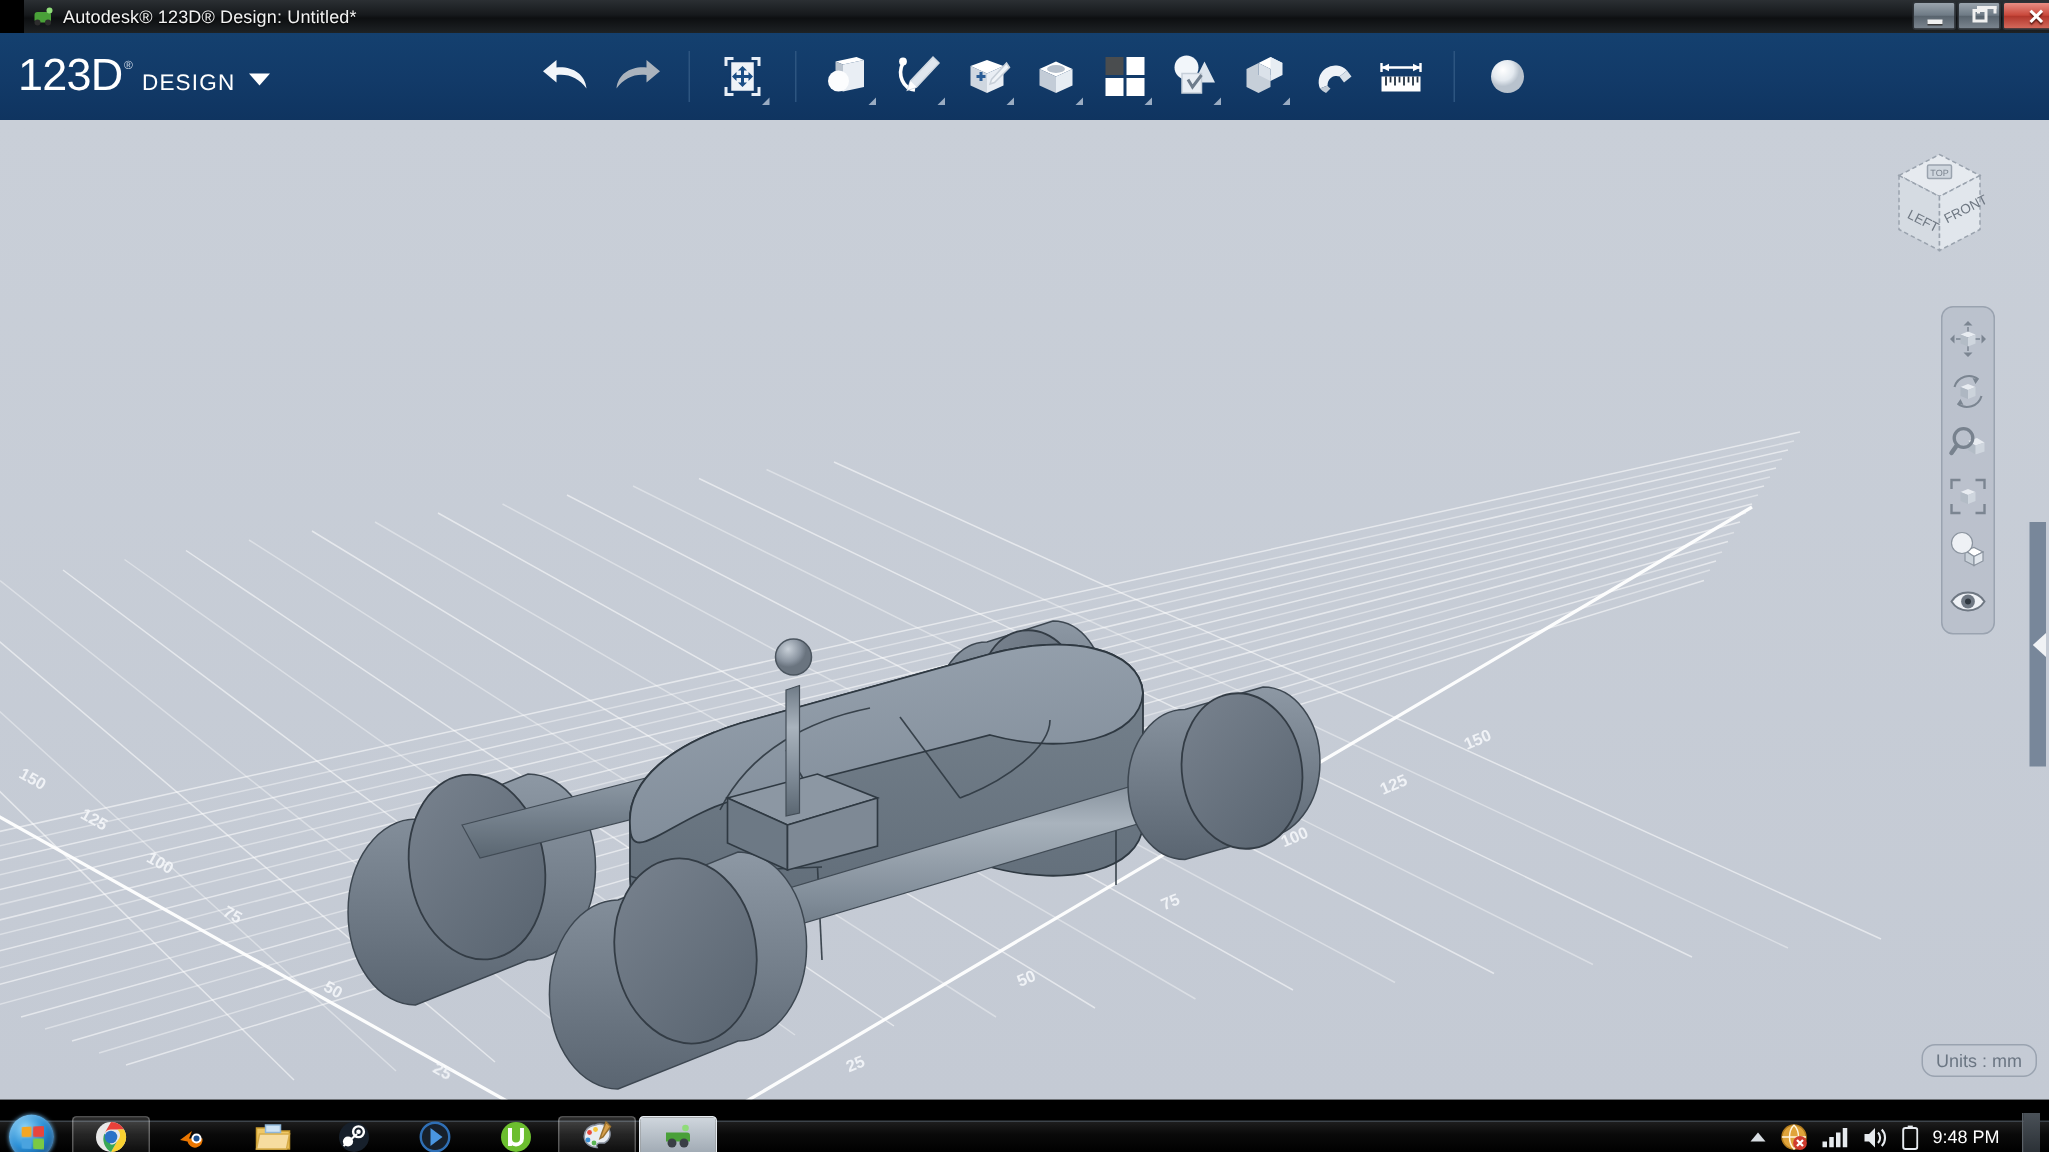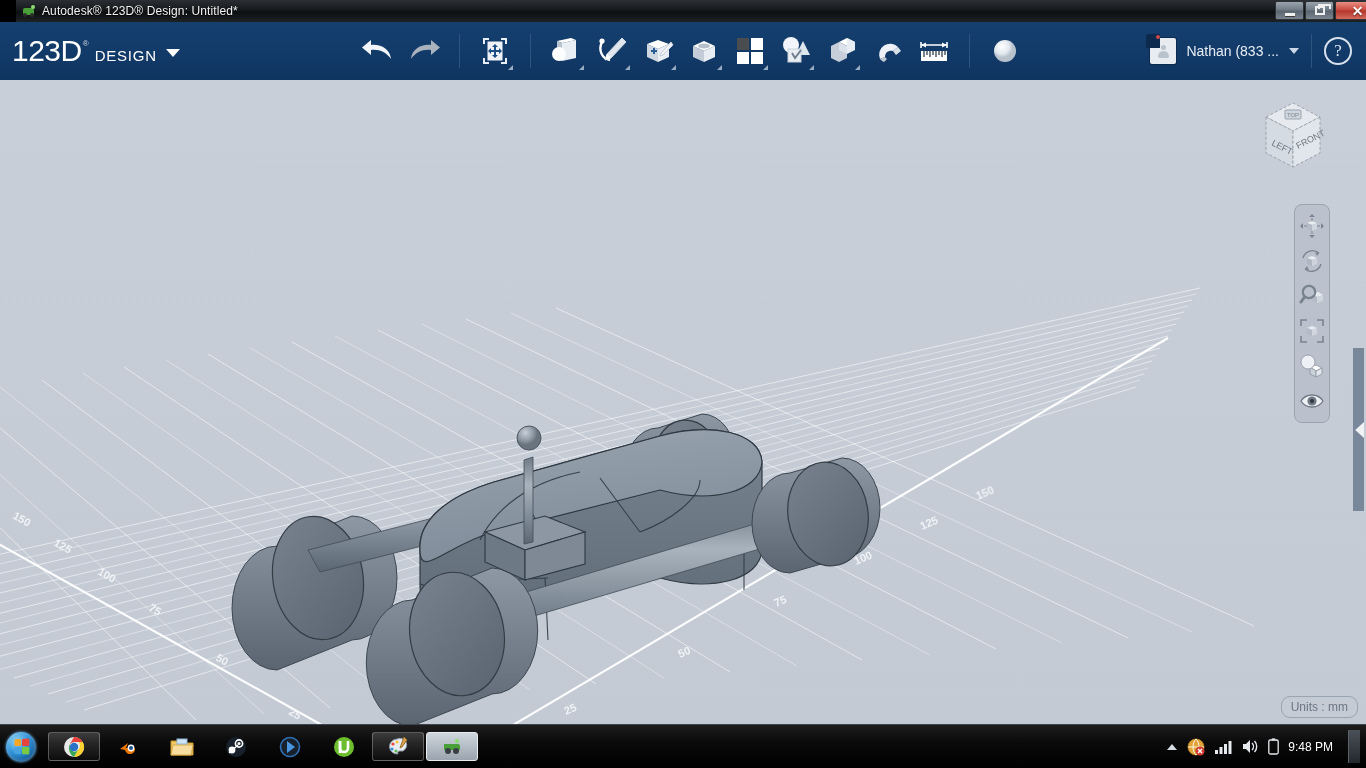--- a/index.html
+++ b/index.html
@@ -151,21 +151,21 @@
   .edge-slider .track { position:absolute; left:2px; top:0; width:11px; height:163px;
     background:#78879a; }
   .edge-slider .notch {
     position:absolute; left:2px; top:74px; width:11px; height:16px;
     background:#f0f2f5;
     clip-path: polygon(100% 0, 100% 100%, 20% 50%);
   }
 
   
   .taskbar {
-    position: absolute; left: 0; bottom: 0; width: 1366px; height: 44px;
+    position: absolute; left: 0; bottom: 0; width: 1366px; height: 21px;
     background: linear-gradient(180deg,#1d1d1d 0%,#0a0a0a 40%,#000 100%);
     border-top: 1px solid #3d444b;
     display: flex; align-items: center;
   }
   .start-orb {
     width: 38px; height: 30px; margin-left: 2px;
     display:flex;align-items:center;justify-content:center;
   }
   .orb {
     width: 30px; height: 30px; border-radius: 50%;
@@ -366,34 +366,20 @@
               <stop offset="0%" stop-color="#ffffff"></stop>
               <stop offset="65%" stop-color="#e3e9ef"></stop>
               <stop offset="100%" stop-color="#b8c2cd"></stop>
             </radialGradient>
           </defs>
           <circle cx="15" cy="15" r="11" fill="url(#msph)"></circle>
         </svg>
       </div>
     </div>
 
-    <div class="right-zone">
-      <div class="avatar">
-        <div class="avatar-person">
-            <div class="ap-head"></div>
-            <div class="ap-body"></div>
-          </div>
-      </div>
-      <span class="username">Nathan  (833 ...</span>
-      <span class="user-caret"></span>
-      <span class="hdr-sep"></span>
-      <div class="help-btn">
-        <span>?</span>
-      </div>
-    </div>
   </div>
 
   <div class="viewport">
 
     <svg class="grid-svg" width="1366" height="653">
       <defs>
         <linearGradient id="bgfade" x1="0" y1="0" x2="0" y2="1">
           <stop offset="0%" stop-color="#c9cfd8"></stop>
           <stop offset="100%" stop-color="#c4cad4"></stop>
         </linearGradient>

